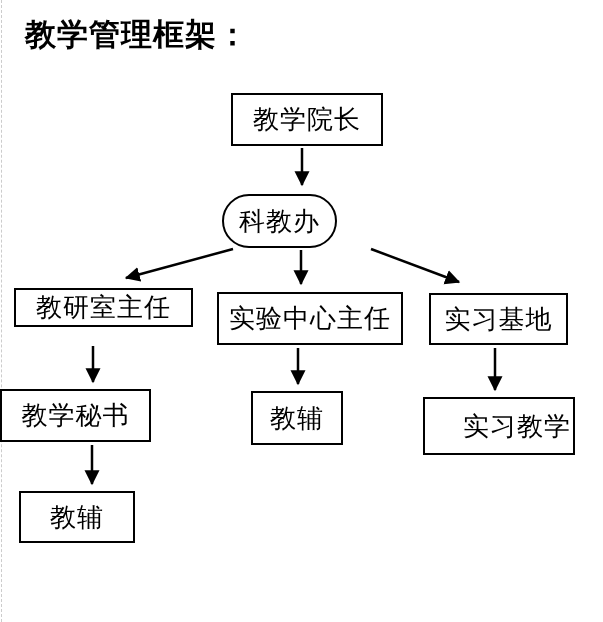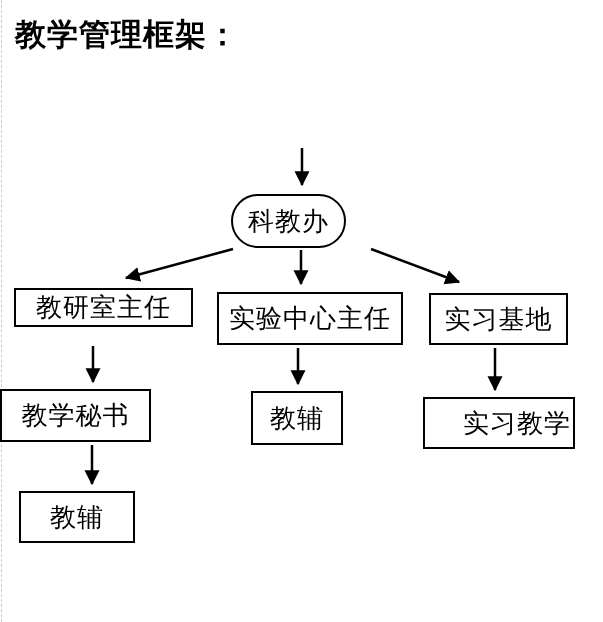--- a/index.html
+++ b/index.html
@@ -12,21 +12,21 @@
     font-family: "Liberation Serif", "DejaVu Serif", serif;
   }
   .page-edge {
     position: absolute;
     left: 1px; top: 0;
     width: 0; height: 622px;
     border-left: 1px dashed #cccccc;
   }
   .title {
     position: absolute;
-    left: 15px; top: 14px;
+    left: 25px; top: 14px;
     margin: 0;
     font-family: "Liberation Sans", "DejaVu Sans", sans-serif;
     font-weight: bold;
     font-size: 31px;
     letter-spacing: 1px;
     color: #000000;
     white-space: nowrap;
   }
   .connectors {
     position: absolute;
@@ -67,30 +67,31 @@
       <line x1="233" y1="249" x2="126" y2="278" marker-end="url(#ah)"></line>
       <line x1="301" y1="250" x2="301" y2="284" marker-end="url(#ah)"></line>
       <line x1="371" y1="249" x2="459" y2="282" marker-end="url(#ah)"></line>
       <line x1="93" y1="346" x2="93" y2="382" marker-end="url(#ah)"></line>
       <line x1="298" y1="348" x2="298" y2="384" marker-end="url(#ah)"></line>
       <line x1="495" y1="348" x2="495" y2="390" marker-end="url(#ah)"></line>
       <line x1="92" y1="445" x2="92" y2="484" marker-end="url(#ah)"></line>
     </g>
   </svg>
 
+  <div class="node" style="left:231px; top:93px;  width:152px; height:53px;">教学院长</div>
 
-  <div class="node" style="left:231px; top:194px; width:115px; height:54px;border-radius:27px;">科教办</div>
+  <div class="node" style="left:222px; top:194px; width:115px; height:54px;border-radius:27px;">科教办</div>
 
   <div class="node" style="left:14px;  top:288px; width:179px; height:39px;">教研室主任</div>
 
   <div class="node" style="left:429px; top:293px; width:139px; height:52px;">实习基地</div>
 
   <div class="node" style="left:217px; top:292px; width:186px; height:53px;">实验中心主任</div>
 
   <div class="node" style="left:0;  top:389px; width:151px; height:53px;">教学秘书</div>
 
   <div class="node" style="left:251px; top:391px; width:92px;  height:54px;">教辅</div>
 
-  <div class="node" style="left:423px; top:397px; width:152px; height:52px;padding-left:36px;">实习教学</div>
+  <div class="node" style="left:423px; top:397px; width:152px; height:58px;padding-left:36px;">实习教学</div>
 
   <div class="node" style="left:19px;  top:491px; width:116px; height:52px;">教辅</div>
 
 </div>
 
 </body></html>

